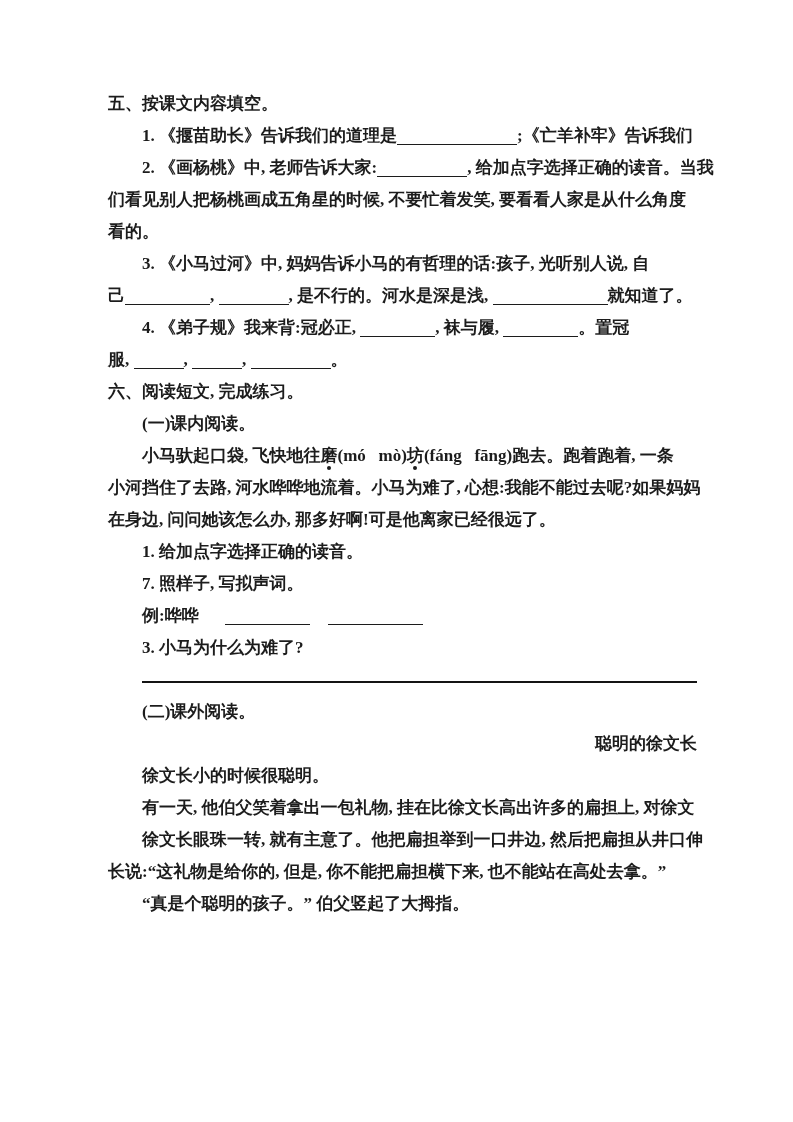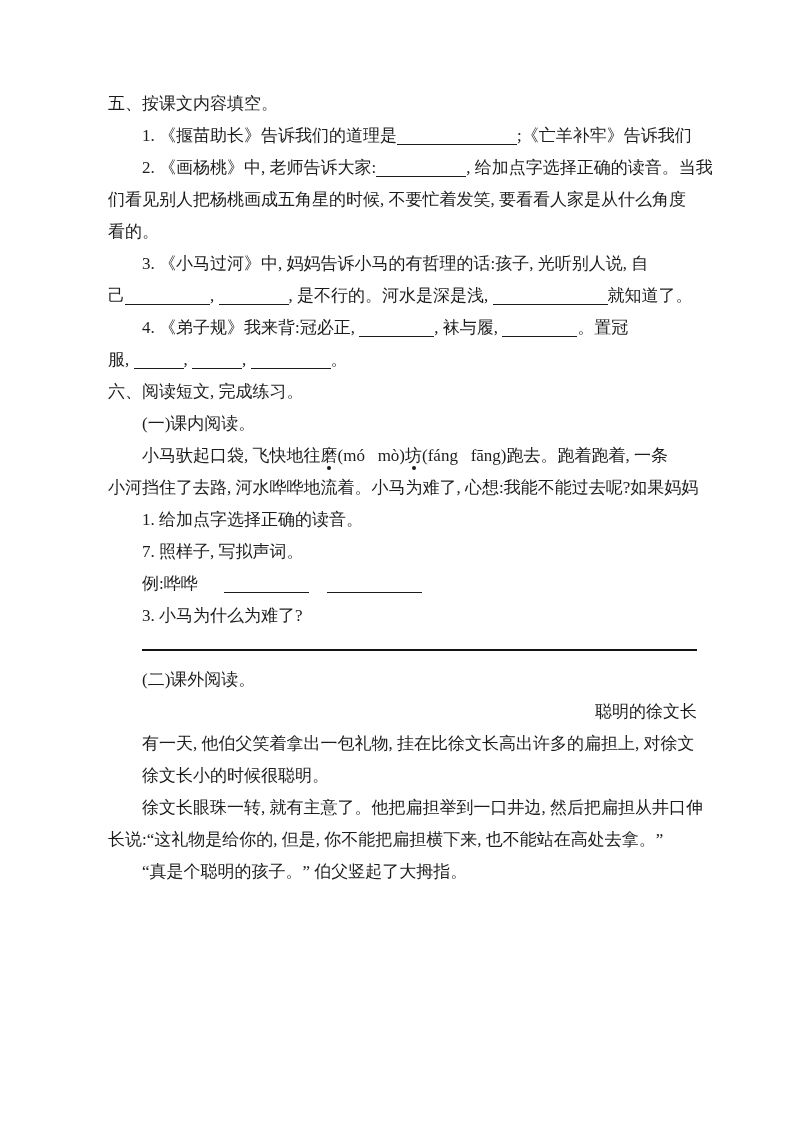--- a/index.html
+++ b/index.html
@@ -7,20 +7,21 @@
     position:relative;
     width:793px;
     height:1122px;
     box-sizing:border-box;
     background:#ffffff;
     color:#1c1c1c;
     padding:88px 96px 0 108px;
     font-family:"Liberation Serif","DejaVu Serif",serif;
     font-size:17px;
     overflow:hidden;
+    font-weight:bold;
   }
   .ln {
     height:32px;
     line-height:32px;
     margin:0;
     white-space:nowrap;
   }
   .ind    { padding-left:34px; }
   .center { text-align:right; padding-left:0; }
 
@@ -90,36 +91,37 @@
 
   <p class="ln"><span>服, </span><span class="blank bw50"></span><span>, </span><span class="blank bw50"></span><span>, </span><span class="blank bw80"></span><span>。</span></p>
 
   <p class="ln">六、阅读短文, 完成练习。</p>
 
   <p class="ln ind">(一)课内阅读。</p>
 
   <p class="ln ind"><span>小马驮起口袋, 飞快地往</span><span class="dotc">磨</span><span>(mó&nbsp;&nbsp;&nbsp;mò)</span><span class="dotc">坊</span><span>(fáng&nbsp;&nbsp;&nbsp;fāng)跑去。跑着跑着, 一条</span></p>
 
   <p class="ln">小河挡住了去路, 河水哗哗地流着。小马为难了, 心想:我能不能过去呢?如果妈妈</p>
+  <p class="ln">在身边, 问问她该怎么办, 那多好啊!可是他离家已经很远了。</p>
 
   <p class="ln ind">1. 给加点字选择正确的读音。</p>
   <p class="ln ind">7. 照样子, 写拟声词。</p>
 
   <p class="ln ind"><span>例:哗哗</span><span class="blank bw85 gap26"></span><span class="blank bw95 gap18"></span></p>
 
   <p class="ln ind">3. 小马为什么为难了?</p>
 
   <div class="ln rule-row">
       <span class="answer-rule"></span>
     </div>
 
   <p class="ln ind">(二)课外阅读。</p>
 
   <p class="ln center">聪明的徐文长</p>
 
+  <p class="ln ind">徐文长小的时候很聪明。</p>
   <p class="ln ind">有一天, 他伯父笑着拿出一包礼物, 挂在比徐文长高出许多的扁担上, 对徐文</p>
-  <p class="ln ind">徐文长小的时候很聪明。</p>
   <p class="ln ind">徐文长眼珠一转, 就有主意了。他把扁担举到一口井边, 然后把扁担从井口伸</p>
   <p class="ln">长说:“这礼物是给你的, 但是, 你不能把扁担横下来, 也不能站在高处去拿。”</p>
   <p class="ln ind">“真是个聪明的孩子。” 伯父竖起了大拇指。</p>
 
 
 </div>
 
 </body></html>

